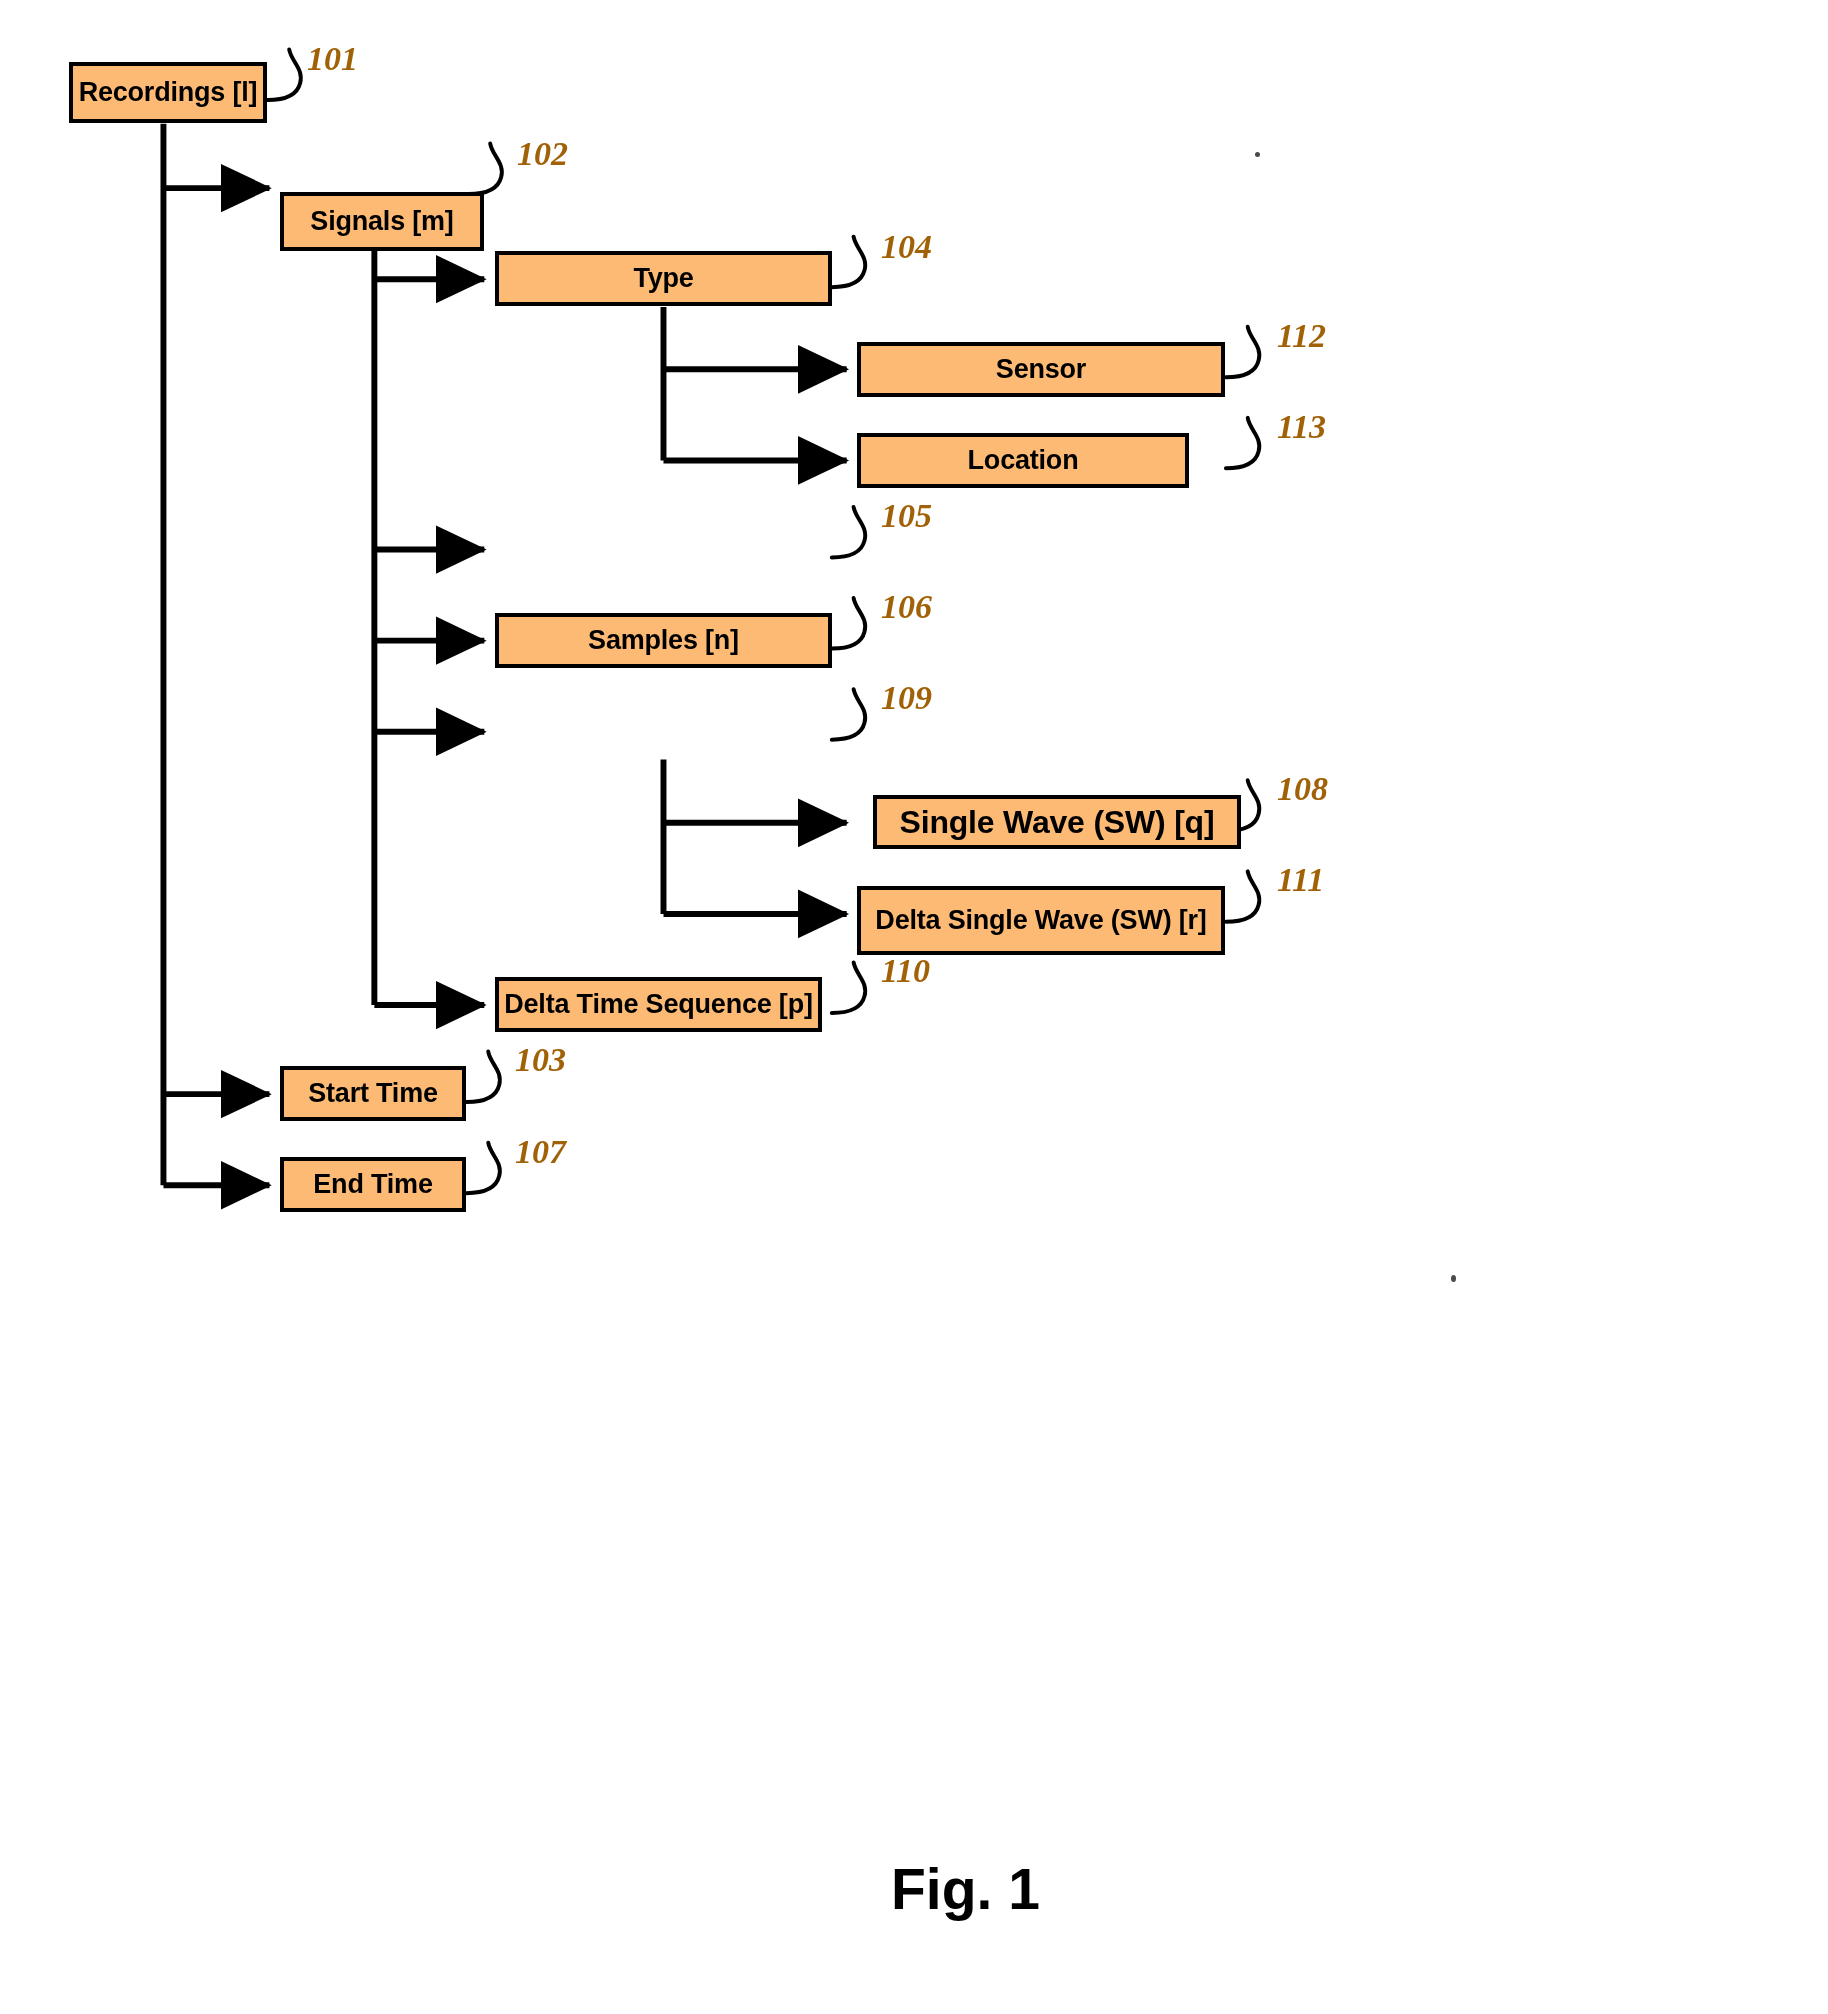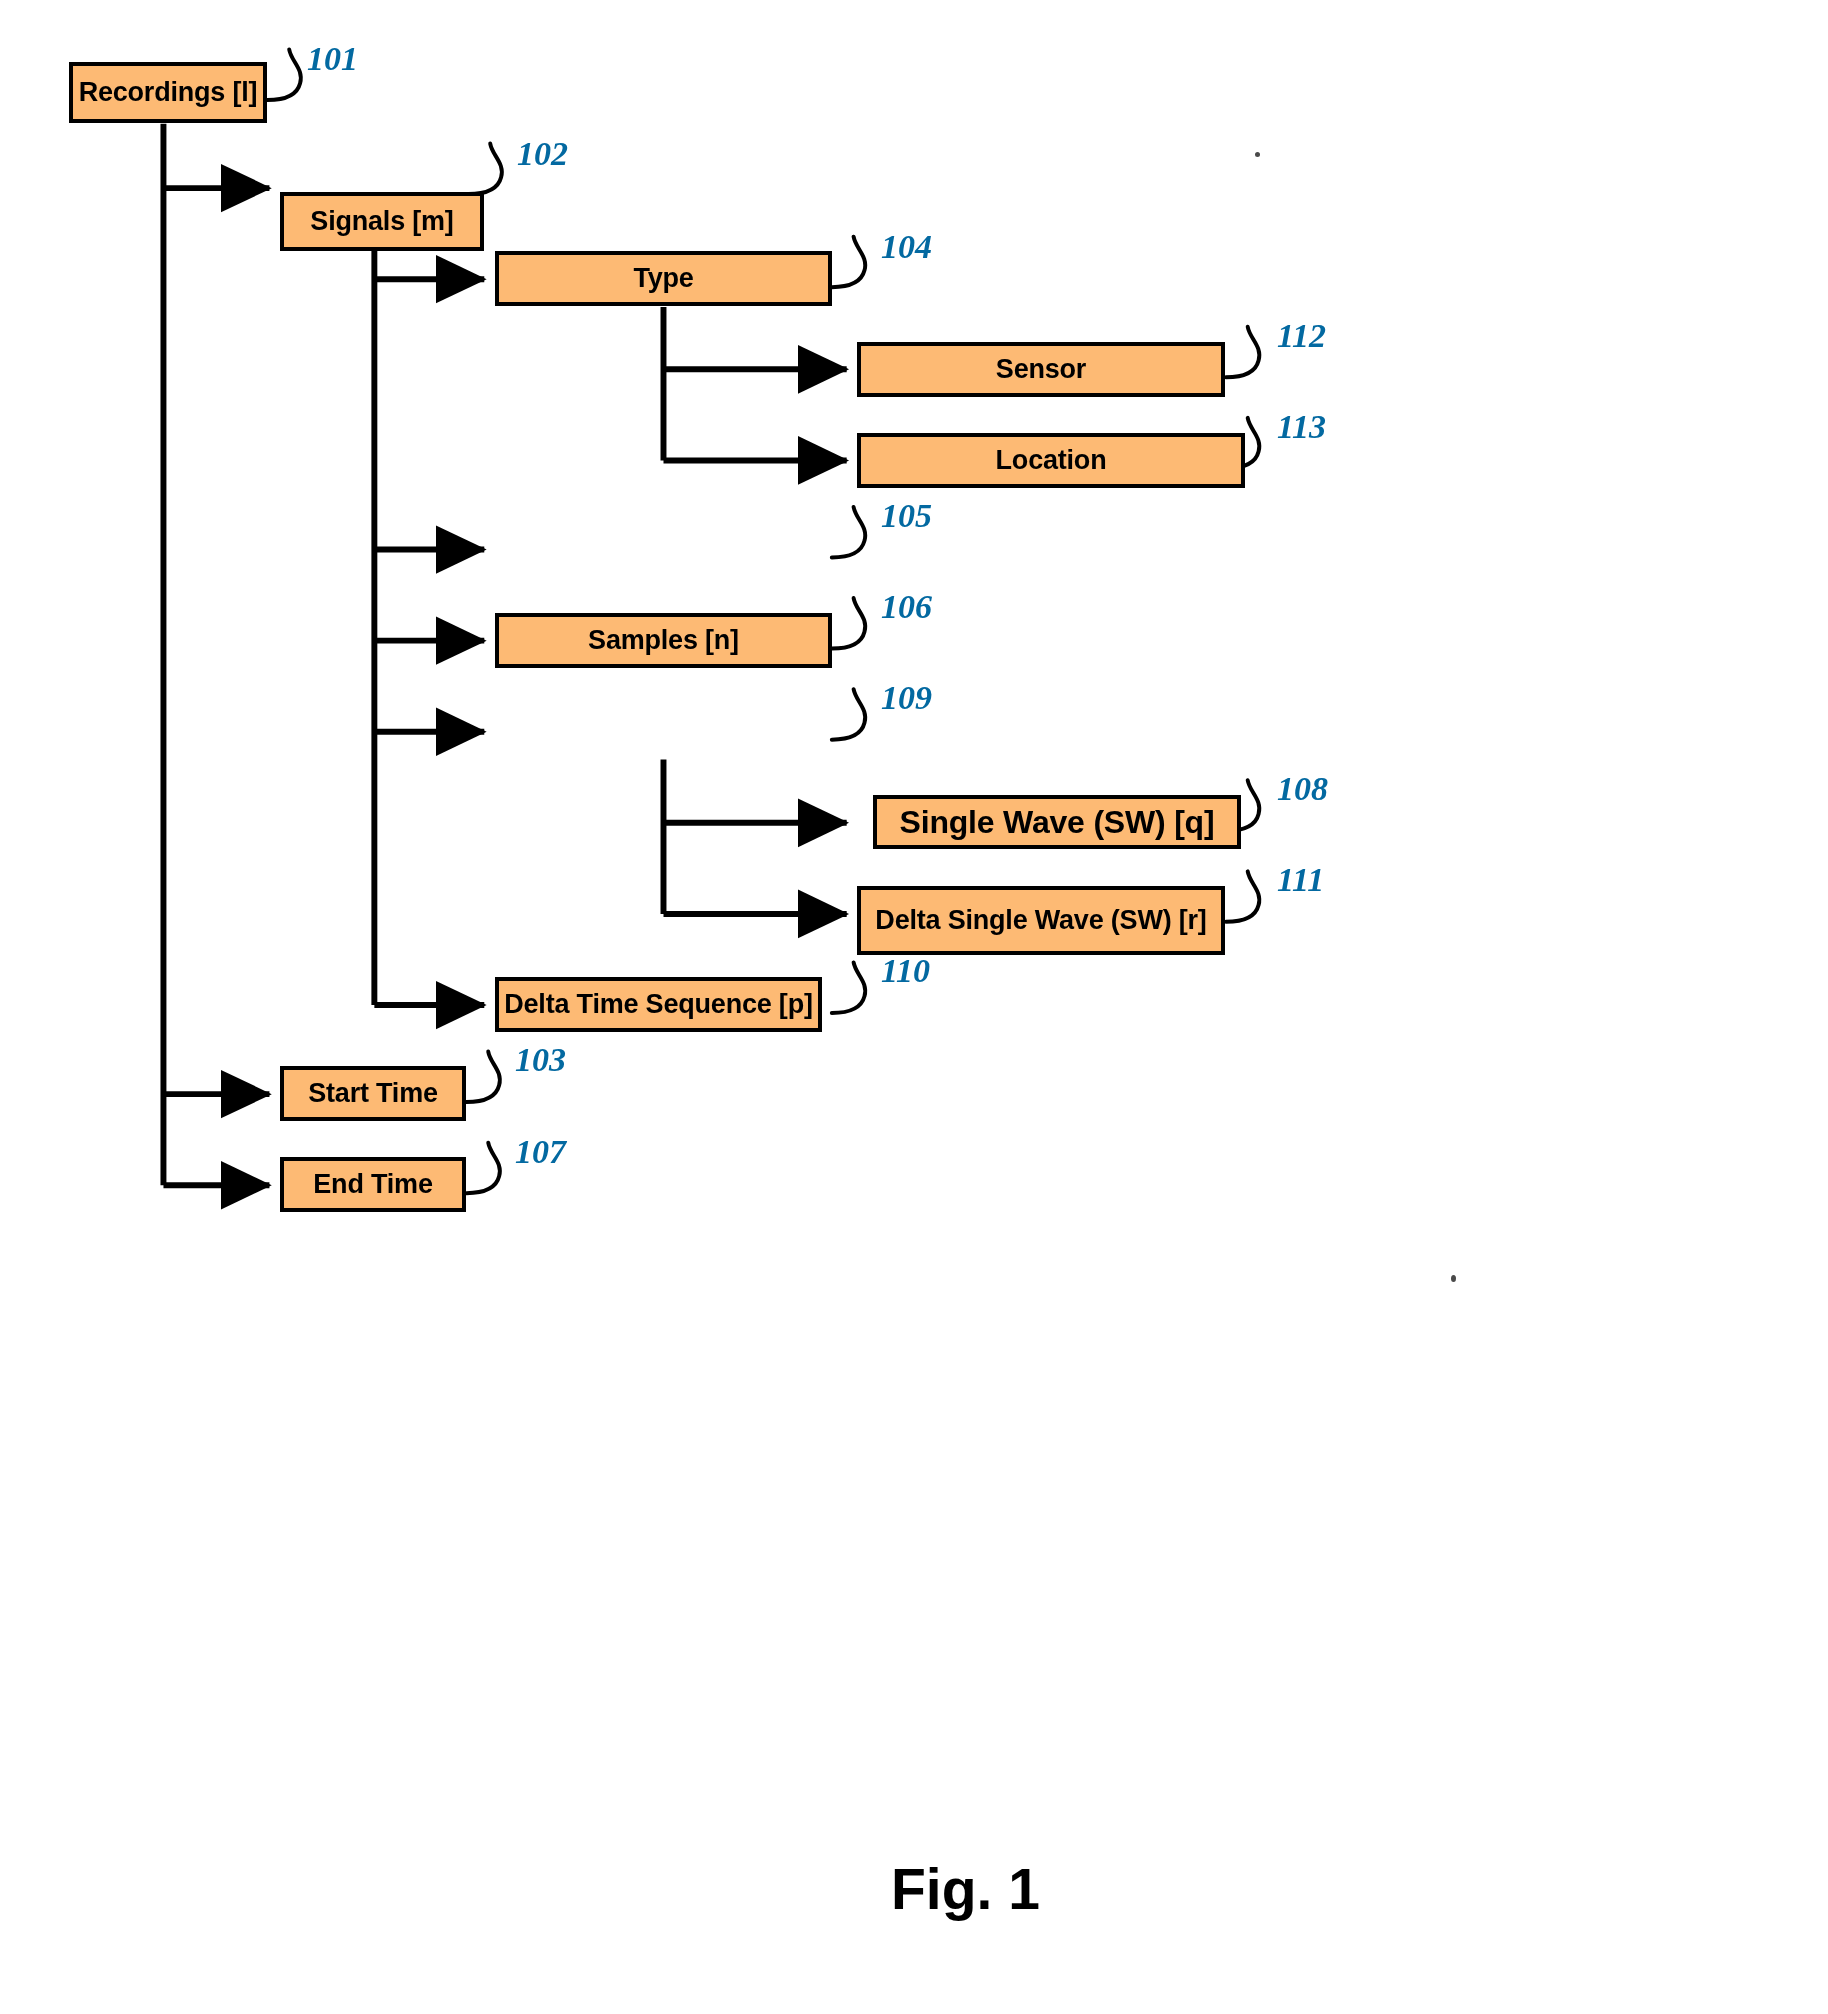--- a/index.html
+++ b/index.html
@@ -41,21 +41,21 @@
     white-space: nowrap;
   }
   .node-label {
     display: block;
   }
   .refnum {
     position: absolute;
     font-family: "Liberation Serif", serif;
     font-style: italic;
     font-weight: bold;
-    color: #0369a1;
+    color: #a16207;
     white-space: nowrap;
     line-height: 1;
   }
   #fig-caption {
     position: absolute;
     font-family: "Liberation Sans", sans-serif;
     font-weight: bold;
     color: #000000;
     white-space: nowrap;
     line-height: 1;
@@ -163,21 +163,21 @@
   <div class="node" style="left: 495px; top: 251px; width: 337px; height: 55px; font-size: 27px;">
     <span class="node-label">Type</span>
   </div>
   <div class="refnum" style="left: 881px; top: 230px; font-size: 34px;">104</div>
 
   <div class="node" style="left: 857px; top: 342px; width: 368px; height: 55px; font-size: 27px;">
     <span class="node-label">Sensor</span>
   </div>
   <div class="refnum" style="left: 1277px; top: 319px; font-size: 34px;">112</div>
 
-  <div class="node" style="left: 857px; top: 433px; width: 388px; height: 55px; font-size: 27px;">
+  <div class="node" style="left: 857px; top: 433px; width: 332px; height: 55px; font-size: 27px;">
     <span class="node-label">Location</span>
   </div>
   <div class="refnum" style="left: 1277px; top: 410px; font-size: 34px;">113</div>
 
   <div class="refnum" style="left: 881px; top: 499px; font-size: 34px;">105</div>
 
   <div class="node" style="left: 495px; top: 613px; width: 337px; height: 55px; font-size: 27px;">
     <span class="node-label">Samples [n]</span>
   </div>
   <div class="refnum" style="left: 881px; top: 590px; font-size: 34px;">106</div>

